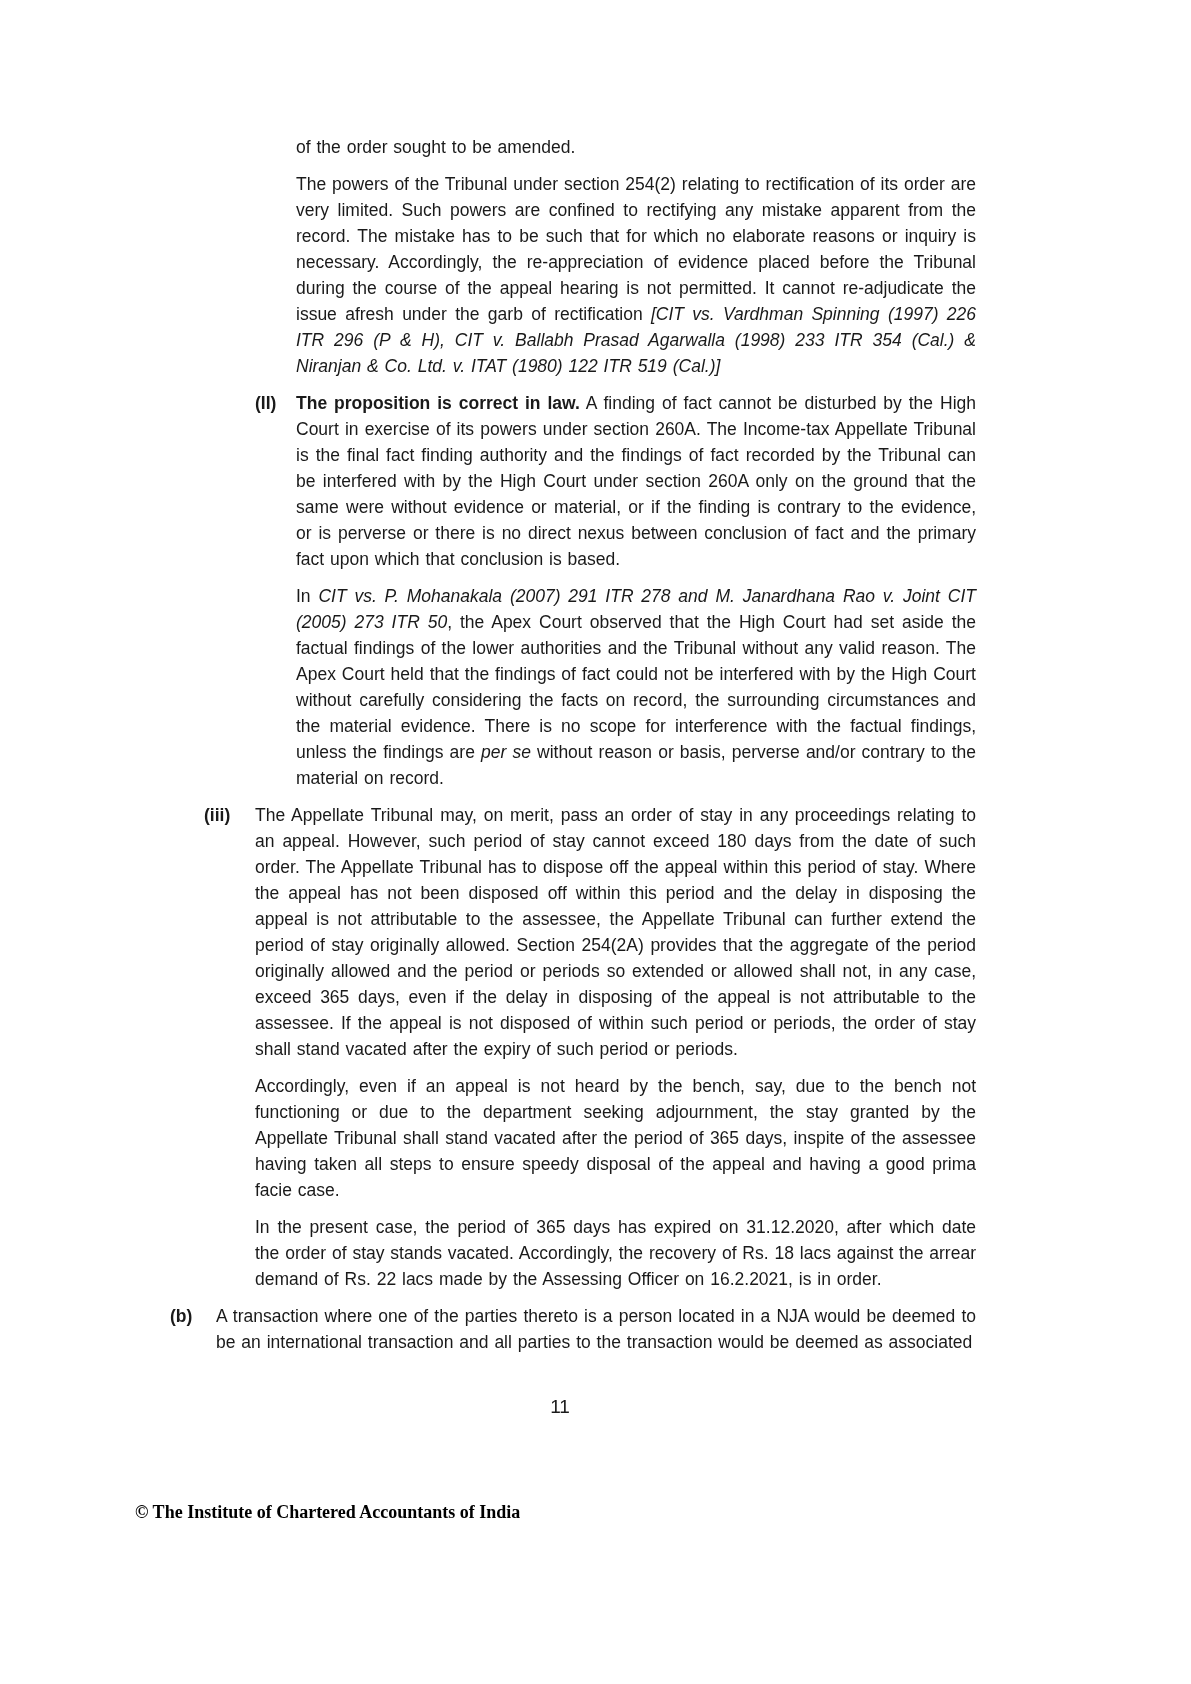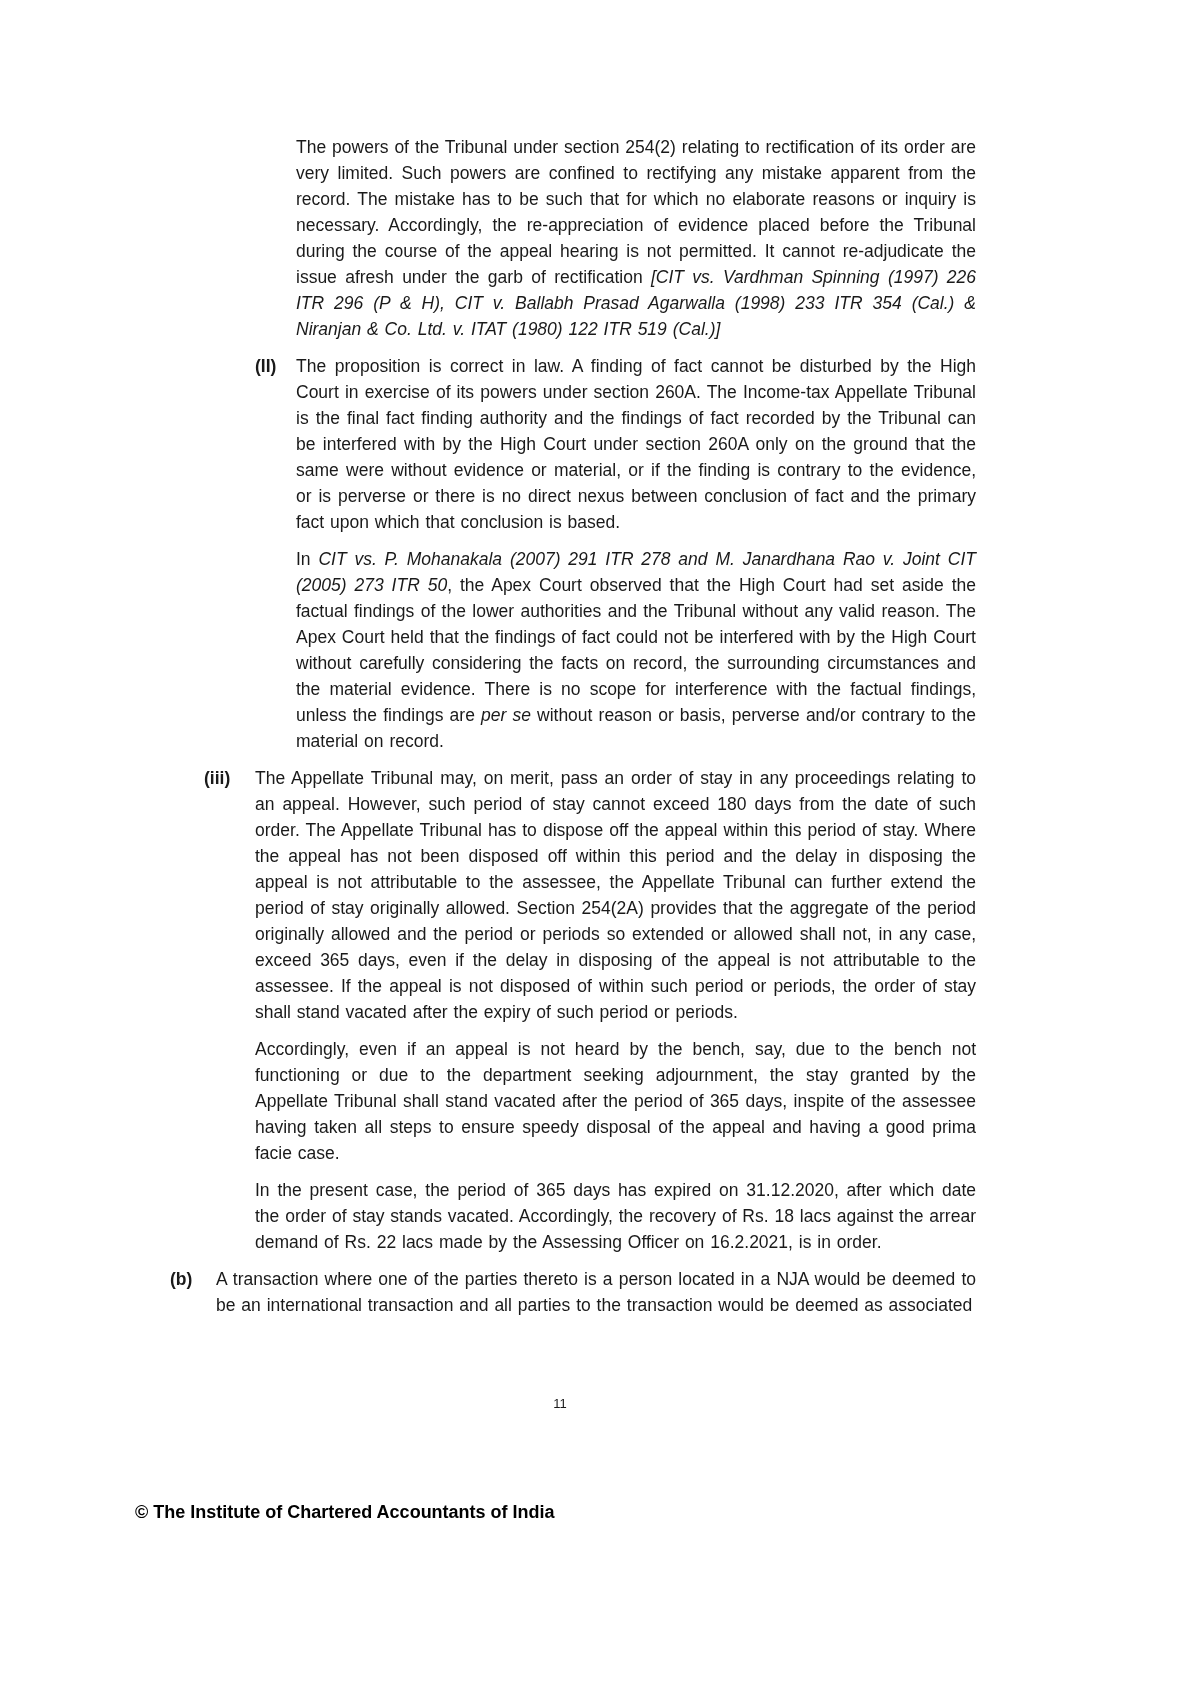--- a/index.html
+++ b/index.html
@@ -37,46 +37,47 @@
   .lv-b   { padding-left: 46px;  } 
   .marker {
     position: absolute;
     top: 0;
     font-weight: bold;
   }
   .marker-ii  { left: 85px; }
   .marker-iii { left: 34px; }
   .marker-b   { left: 0; }
   .seg-normal { font-style: normal; font-weight: normal; }
-  .seg-bold   { font-weight: normal; }
+  .seg-bold   { font-weight: bold; }
   .seg-italic { font-style: italic; }
   .page-number {
     position: absolute;
     left: 170px;
     top: 1396px;
     width: 780px;
     text-align: center;
-    font-size: 13px;
+    font-size: 19px;
     color: #1a1a1a;
   }
   .footer {
     position: absolute;
     left: 135px;
     top: 1502px;
-    font-family: Liberation Sans, sans-serif;
+    font-family: Liberation Serif, serif;
     font-weight: bold;
     font-size: 18px;
     color: #000000;
   }
 </style>
 </head>
 <body>
 
 <div class="page">
   <div class="content">
+      <div class="para lv-ii"><span class="seg-normal">of the order sought to be amended.</span></div>
       <div class="para lv-ii"><span class="seg-normal">The powers of the Tribunal under section 254(2) relating to rectification of its order are very limited. Such powers are confined to rectifying any mistake apparent from the record. The mistake has to be such that for which no elaborate reasons or inquiry is necessary. Accordingly, the re-appreciation of evidence placed before the Tribunal during the course of the appeal hearing is not permitted. It cannot re-adjudicate the issue afresh under the garb of rectification </span><span class="seg-italic">[CIT vs. Vardhman Spinning (1997) 226 ITR 296 (P &amp; H), CIT v. Ballabh Prasad Agarwalla (1998) 233 ITR 354 (Cal.) &amp; Niranjan &amp; Co. Ltd. v. ITAT (1980) 122 ITR 519 (Cal.)]</span></div>
       <div class="para lv-ii"><span class="marker marker-ii">(II)</span><span class="seg-bold">The proposition is correct in law.</span><span class="seg-normal"> A finding of fact cannot be disturbed by the High Court in exercise of its powers under section 260A. The Income-tax Appellate Tribunal is the final fact finding authority and the findings of fact recorded by the Tribunal can be interfered with by the High Court under section 260A only on the ground that the same were without evidence or material, or if the finding is contrary to the evidence, or is perverse or there is no direct nexus between conclusion of fact and the primary fact upon which that conclusion is based.</span></div>
       <div class="para lv-ii"><span class="seg-normal">In </span><span class="seg-italic">CIT vs. P. Mohanakala (2007) 291 ITR 278 and M. Janardhana Rao v. Joint CIT (2005) 273 ITR 50</span><span class="seg-normal">, the Apex Court observed that the High Court had set aside the factual findings of the lower authorities and the Tribunal without any valid reason. The Apex Court held that the findings of fact could not be interfered with by the High Court without carefully considering the facts on record, the surrounding circumstances and the material evidence. There is no scope for interference with the factual findings, unless the findings are </span><span class="seg-italic">per se</span><span class="seg-normal"> without reason or basis, perverse and/or contrary to the material on record.</span></div>
       <div class="para lv-iii"><span class="marker marker-iii">(iii)</span><span class="seg-normal">The Appellate Tribunal may, on merit, pass an order of stay in any proceedings relating to an appeal. However, such period of stay cannot exceed 180 days from the date of such order. The Appellate Tribunal has to dispose off the appeal within this period of stay. Where the appeal has not been disposed off within this period and the delay in disposing the appeal is not attributable to the assessee, the Appellate Tribunal can further extend the period of stay originally allowed. Section 254(2A) provides that the aggregate of the period originally allowed and the period or periods so extended or allowed shall not, in any case, exceed 365 days, even if the delay in disposing of the appeal is not attributable to the assessee. If the appeal is not disposed of within such period or periods, the order of stay shall stand vacated after the expiry of such period or periods.</span></div>
       <div class="para lv-iii"><span class="seg-normal">Accordingly, even if an appeal is not heard by the bench, say, due to the bench not functioning or due to the department seeking adjournment, the stay granted by the Appellate Tribunal shall stand vacated after the period of 365 days, inspite of the assessee having taken all steps to ensure speedy disposal of the appeal and having a good prima facie case.</span></div>
       <div class="para lv-iii"><span class="seg-normal">In the present case, the period of 365 days has expired on 31.12.2020, after which date the order of stay stands vacated. Accordingly, the recovery of Rs. 18 lacs against the arrear demand of Rs. 22 lacs made by the Assessing Officer on 16.2.2021, is in order.</span></div>
       <div class="para lv-b"><span class="marker marker-b">(b)</span><span class="seg-normal">A transaction where one of the parties thereto is a person located in a NJA would be deemed to be an international transaction and all parties to the transaction would be deemed as associated</span></div>
     </div>
   <div class="page-number">11</div>
   <div class="footer">© The Institute of Chartered Accountants of India</div>

